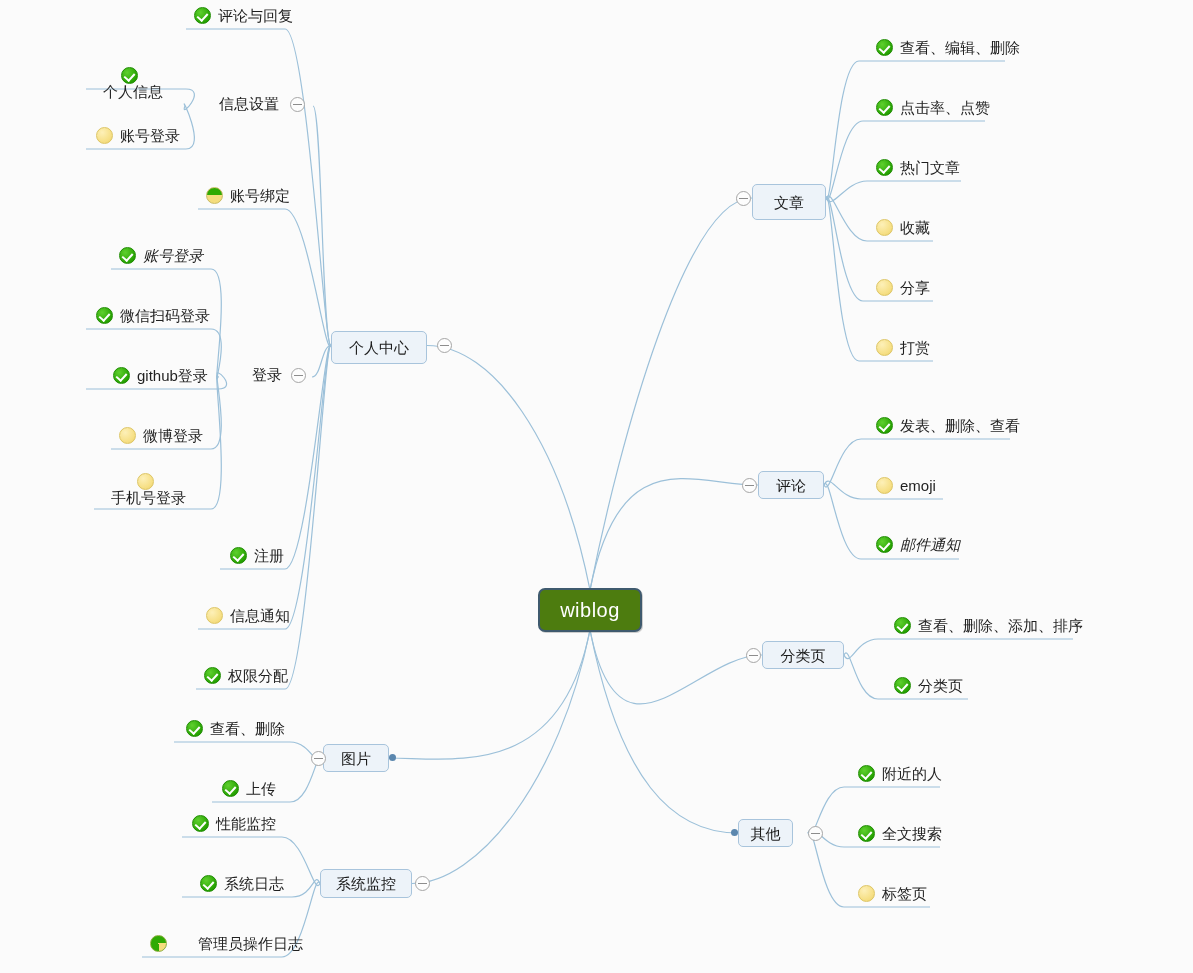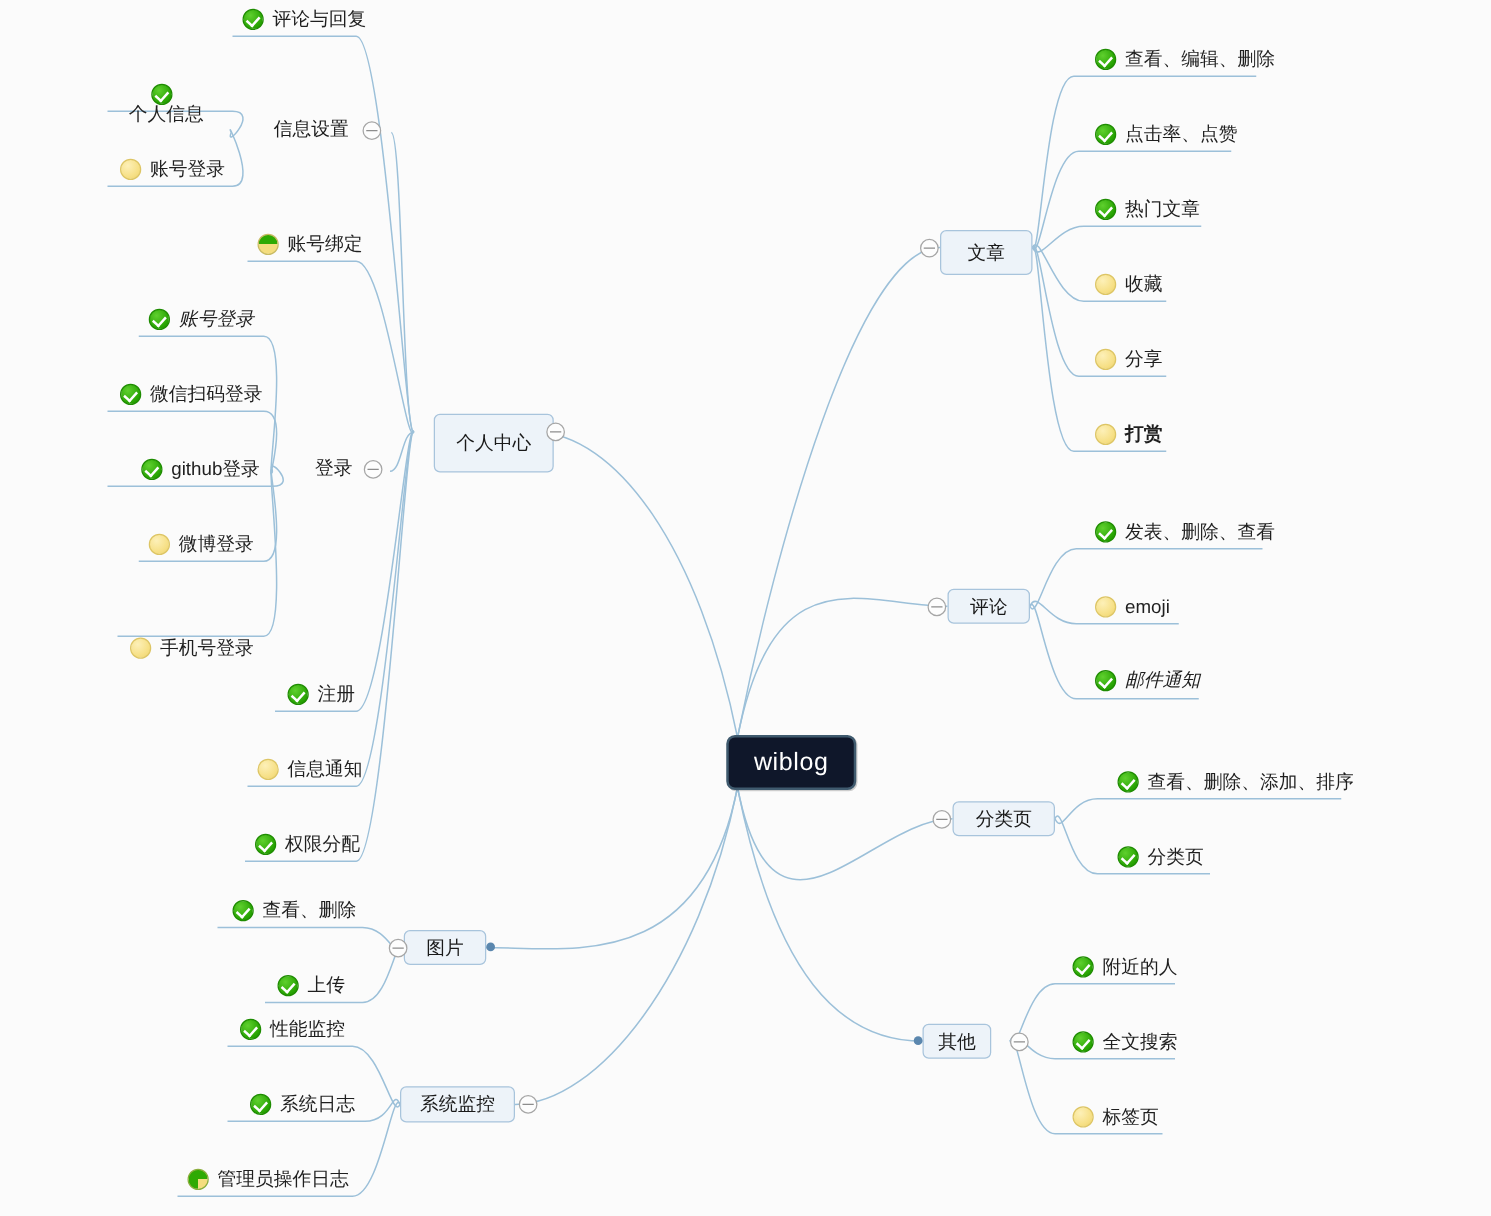--- a/index.html
+++ b/index.html
@@ -19,32 +19,31 @@
     position: absolute;
     left: 0; top: 0;
     width: 1193px;
     height: 973px;
     pointer-events: none;
   }
   
   .root-node {
     position: absolute;
     box-sizing: border-box;
-    background: #0f172a;
+    background: #4d7c0f;
     border: 2px solid #3f5a6e;
     border-radius: 7px;
     color: #ffffff;
     font-size: 20px;
     line-height: 1;
     display: flex;
     align-items: center;
     justify-content: center;
     box-shadow: 1px 1px 0 rgba(0,0,0,0.18);
     letter-spacing: 0.5px;
-    margin-left: 43px;
   }
   
   .branch-node {
     position: absolute;
     box-sizing: border-box;
     background: #edf3f9;
     border: 1px solid #a8c4dc;
     border-radius: 5px;
     color: #1a1a1a;
     font-size: 15px;
@@ -218,21 +217,21 @@
         <span class="leaf-label">热门文章</span>
       </div>
       <div class="leaf" style="left: 876px; top: 219px;">
         <span class="st st-todo"></span>
         <span class="leaf-label">收藏</span>
       </div>
       <div class="leaf" style="left: 876px; top: 279px;">
         <span class="st st-todo"></span>
         <span class="leaf-label">分享</span>
       </div>
-      <div class="leaf" style="left: 876px; top: 339px; font-weight: bold;">
+      <div class="leaf" style="left: 876px; top: 339px;">
         <span class="st st-todo"></span>
         <span class="leaf-label">打赏</span>
       </div>
       <div class="branch-node" style="left: 758px; top: 471px; width: 66px; height: 28px;">评论</div>
       <div class="collapse" style="left: 742px; top: 478px;"></div>
       <div class="leaf" style="left: 876px; top: 417px;">
         <span class="st st-done"></span>
         <span class="leaf-label">发表、删除、查看</span>
       </div>
       <div class="leaf" style="left: 876px; top: 477px;">
@@ -261,21 +260,21 @@
         <span class="leaf-label">附近的人</span>
       </div>
       <div class="leaf" style="left: 858px; top: 825px;">
         <span class="st st-done"></span>
         <span class="leaf-label">全文搜索</span>
       </div>
       <div class="leaf" style="left: 858px; top: 885px;">
         <span class="st st-todo"></span>
         <span class="leaf-label">标签页</span>
       </div>
-      <div class="branch-node" style="left: 347px; top: 331px; width: 96px; height: 47px;">个人中心</div>
+      <div class="branch-node" style="left: 331px; top: 331px; width: 96px; height: 33px;">个人中心</div>
       <div class="collapse" style="left: 437px; top: 338px;"></div>
       <div class="leaf" style="left: 194px; top: 7px;">
         <span class="st st-done"></span>
         <span class="leaf-label">评论与回复</span>
       </div>
       <div class="leaf" style="left: 230px; top: 547px;">
         <span class="st st-done"></span>
         <span class="leaf-label">注册</span>
       </div>
       <div class="leaf" style="left: 206px; top: 607px;">
@@ -311,21 +310,21 @@
         <span class="leaf-label">微信扫码登录</span>
       </div>
       <div class="leaf" style="left: 113px; top: 367px;">
         <span class="st st-done"></span>
         <span class="leaf-label">github登录</span>
       </div>
       <div class="leaf" style="left: 119px; top: 427px;">
         <span class="st st-todo"></span>
         <span class="leaf-label">微博登录</span>
       </div>
-      <div class="leaf" style="left: 104px; top: 510px;">
+      <div class="leaf" style="left: 104px; top: 473px; flex-direction: column;">
         <span class="st st-todo"></span>
         <span class="leaf-label">手机号登录</span>
       </div>
       <div class="branch-node" style="left: 323px; top: 744px; width: 66px; height: 28px;">图片</div>
       <div class="collapse" style="left: 311px; top: 751px;"></div>
       <div class="dot" style="left: 389px; top: 754px;"></div>
       <div class="leaf" style="left: 186px; top: 720px;">
         <span class="st st-done"></span>
         <span class="leaf-label">查看、删除</span>
       </div>
@@ -336,19 +335,19 @@
       <div class="branch-node" style="left: 320px; top: 869px; width: 92px; height: 29px;">系统监控</div>
       <div class="collapse" style="left: 415px; top: 876px;"></div>
       <div class="leaf" style="left: 192px; top: 815px;">
         <span class="st st-done"></span>
         <span class="leaf-label">性能监控</span>
       </div>
       <div class="leaf" style="left: 200px; top: 875px;">
         <span class="st st-done"></span>
         <span class="leaf-label">系统日志</span>
       </div>
-      <div class="leaf" style="left: 150px; top: 935px;">
+      <div class="leaf" style="left: 150px; top: 935px; gap: 24px;">
         <span class="st st-pie"></span>
         <span class="leaf-label">管理员操作日志</span>
       </div>
     </div>
 
 </div>
 
 </body></html>

